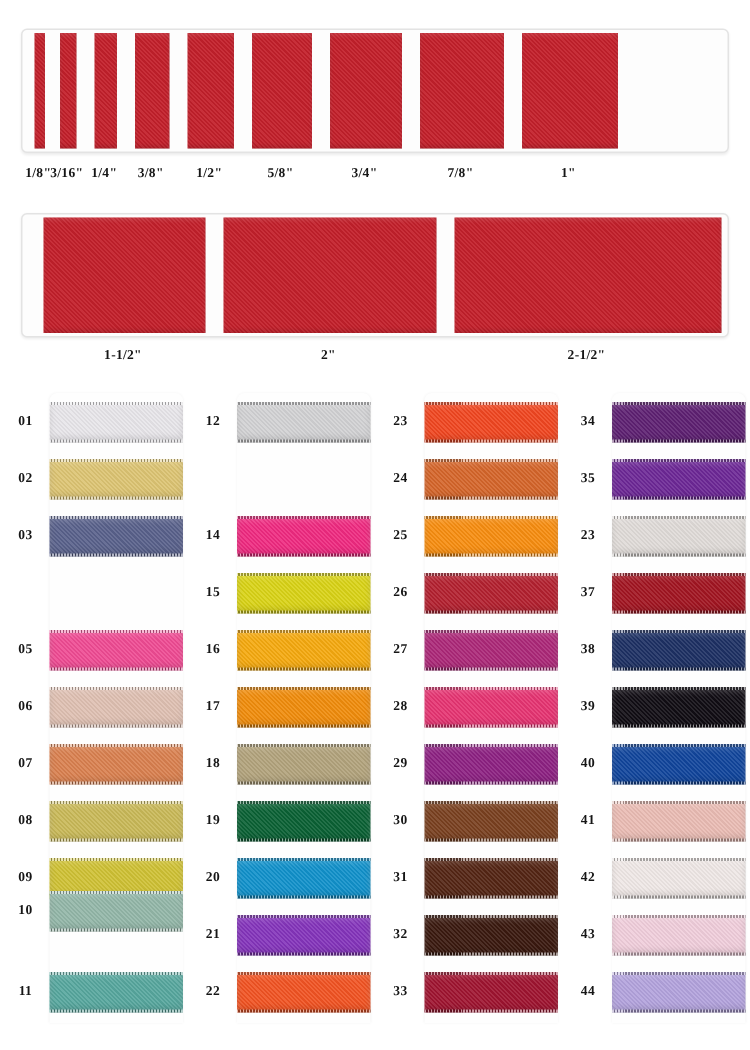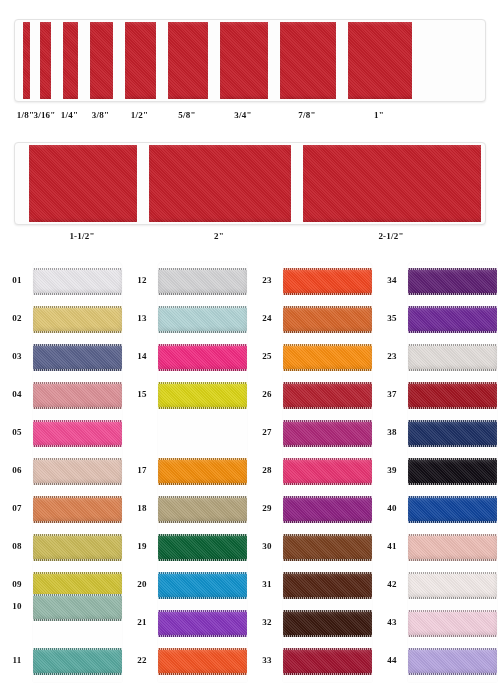--- a/index.html
+++ b/index.html
@@ -198,27 +198,20 @@
           <div class="edge-bottom"></div>
         </div>
       </div>
       <div class="swatch-row" style="top: 80px;">
         <div class="swatch-code">03</div>
         <div class="swatch-chip" style="background-color: rgb(89, 97, 139);">
           <div class="edge-top"></div>
           <div class="edge-bottom"></div>
         </div>
       </div>
-      <div class="swatch-row" style="top: 118px;">
-        <div class="swatch-code">04</div>
-        <div class="swatch-chip" style="background-color: rgb(218, 144, 150);">
-          <div class="edge-top"></div>
-          <div class="edge-bottom"></div>
-        </div>
-      </div>
       <div class="swatch-row" style="top: 156px;">
         <div class="swatch-code">05</div>
         <div class="swatch-chip" style="background-color: rgb(239, 75, 147);">
           <div class="edge-top"></div>
           <div class="edge-bottom"></div>
         </div>
       </div>
       <div class="swatch-row" style="top: 194px;">
         <div class="swatch-code">06</div>
         <div class="swatch-chip" style="background-color: rgb(223, 192, 178);">
@@ -264,37 +257,37 @@
     </div>
     <div class="swatch-col" style="left: 125px;">
       <div class="swatch-col-bg"></div>
       <div class="swatch-row" style="top: 4px;">
         <div class="swatch-code">12</div>
         <div class="swatch-chip" style="background-color: rgb(210, 210, 212);">
           <div class="edge-top"></div>
           <div class="edge-bottom"></div>
         </div>
       </div>
-      <div class="swatch-row" style="top: 42px;">
-        <div class="swatch-code">13</div>
-        <div class="swatch-chip" style="background-color: rgb(176, 210, 212);">
-          <div class="edge-top"></div>
-          <div class="edge-bottom"></div>
-        </div>
-      </div>
       <div class="swatch-row" style="top: 80px;">
         <div class="swatch-code">14</div>
         <div class="swatch-chip" style="background-color: rgb(239, 42, 128);">
           <div class="edge-top"></div>
           <div class="edge-bottom"></div>
         </div>
       </div>
       <div class="swatch-row" style="top: 118px;">
         <div class="swatch-code">15</div>
         <div class="swatch-chip" style="background-color: rgb(217, 211, 22);">
+          <div class="edge-top"></div>
+          <div class="edge-bottom"></div>
+        </div>
+      </div>
+      <div class="swatch-row" style="top: 156px;">
+        <div class="swatch-code">16</div>
+        <div class="swatch-chip" style="background-color: rgb(245, 169, 15);">
           <div class="edge-top"></div>
           <div class="edge-bottom"></div>
         </div>
       </div>
       <div class="swatch-row" style="top: 194px;">
         <div class="swatch-code">17</div>
         <div class="swatch-chip" style="background-color: rgb(240, 140, 11);">
           <div class="edge-top"></div>
           <div class="edge-bottom"></div>
         </div>

